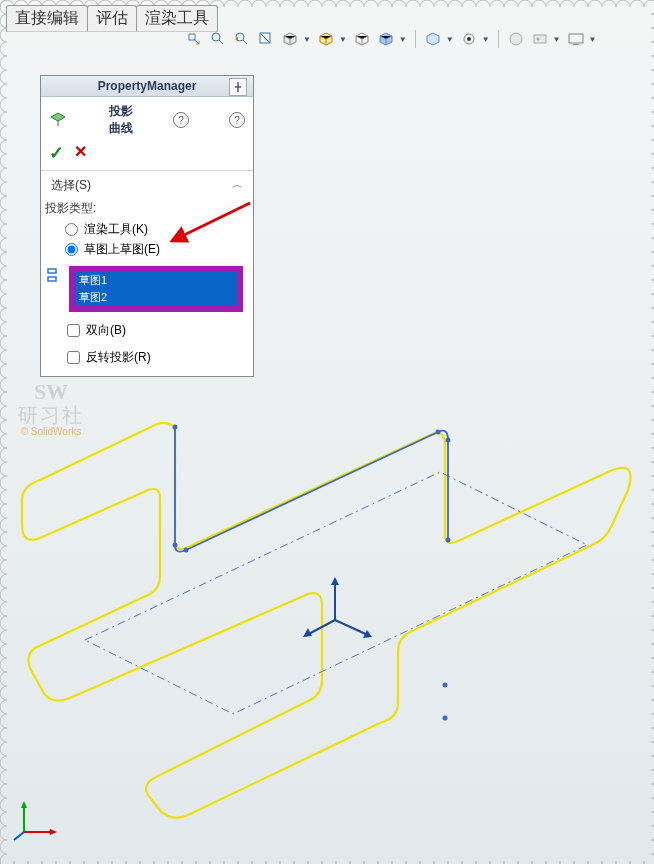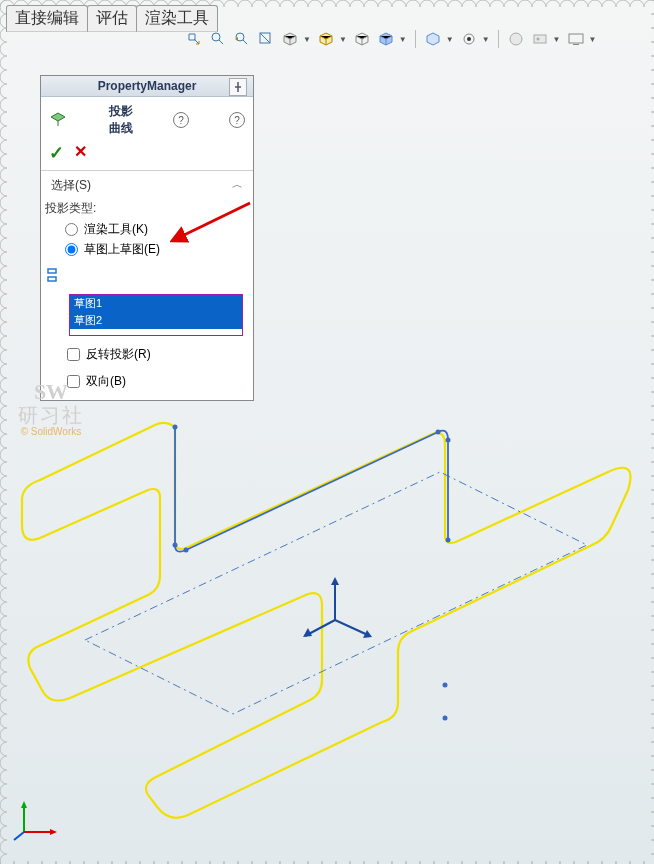--- a/index.html
+++ b/index.html
@@ -56,23 +56,22 @@
 
   .sect-body { padding: 0 10px 10px 4px; }
   .sub-label { color:#333; margin: 2px 0 4px 0; }
   .radio-row { margin: 3px 0 3px 20px; display:flex; align-items:center; gap:6px; }
   .radio-row input { margin: 0; }
   .arrow { position:absolute; top:195px; left:170px; pointer-events:none;}
 
   .sel-row { display:flex; align-items:flex-start; gap:6px; margin-top:8px;}
   .sel-ic { width:18px; height:18px; color:#2a7ad4; font-weight:bold;}
   .listbox {
-    flex:1; border: 1px solid #a21caf; min-height: 42px;
+    flex:1; border: 6px solid #a21caf; min-height: 42px;
     background:#fff;
-    margin-top:28px;
   }
   .li { padding: 1px 4px; background: #0a64c8; color: #fff; font-size:11px;}
 
   .chk-row { margin: 10px 0 0 22px; display:flex; align-items:center; gap:6px; }
 
   .viewport-svg { position:absolute; top:0; left:0; }
 
   .watermark {
     position:absolute; top:380px; left:18px;
     color:#d0d0d0; text-align:center; line-height:1.1;
@@ -254,25 +253,25 @@
             </svg>
         </span>
         <div class="listbox">
           <div class="li">草图1</div>
           <div class="li">草图2</div>
         </div>
       </div>
 
       <label class="chk-row">
         <input type="checkbox" style="">
-        <span>反转投影(R)</span>
+        <span>双向(B)</span>
       </label>
       <label class="chk-row">
         <input type="checkbox" style="">
-        <span>双向(B)</span>
+        <span>反转投影(R)</span>
       </label>
     </div>
   </div>
 
   <svg class="arrow" width="90" height="60">
     <defs>
         <marker id="ah" markerWidth="10" markerHeight="10" refX="2" refY="3" orient="auto">
           <path d="M0 0 L6 3 L0 6 z" fill="#d00"></path>
         </marker>
       </defs>

